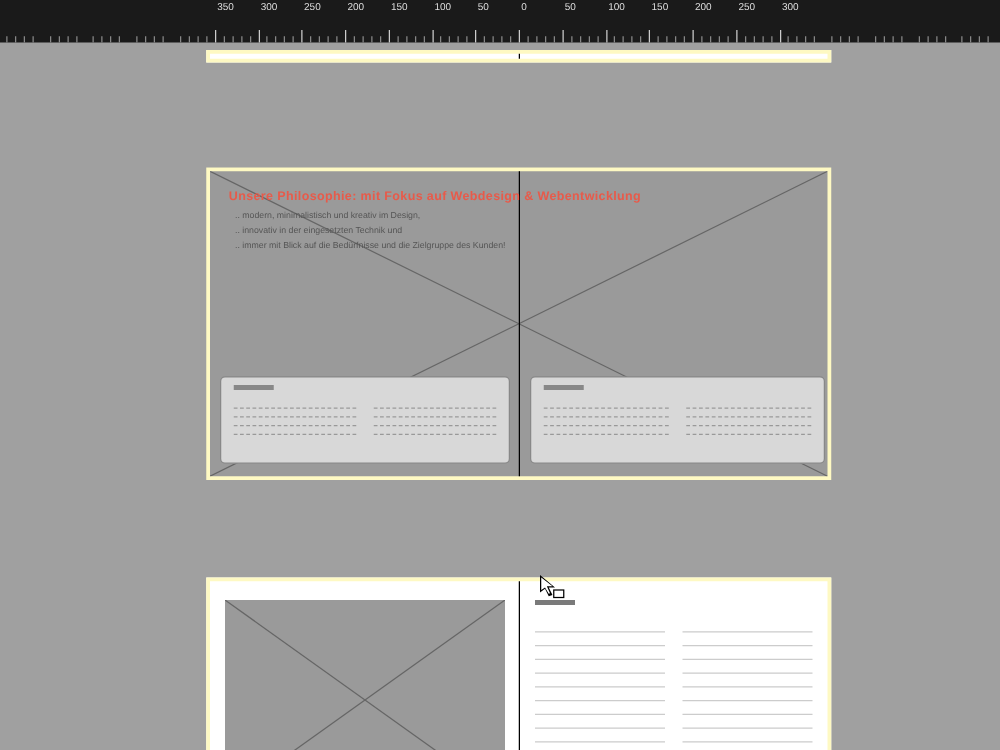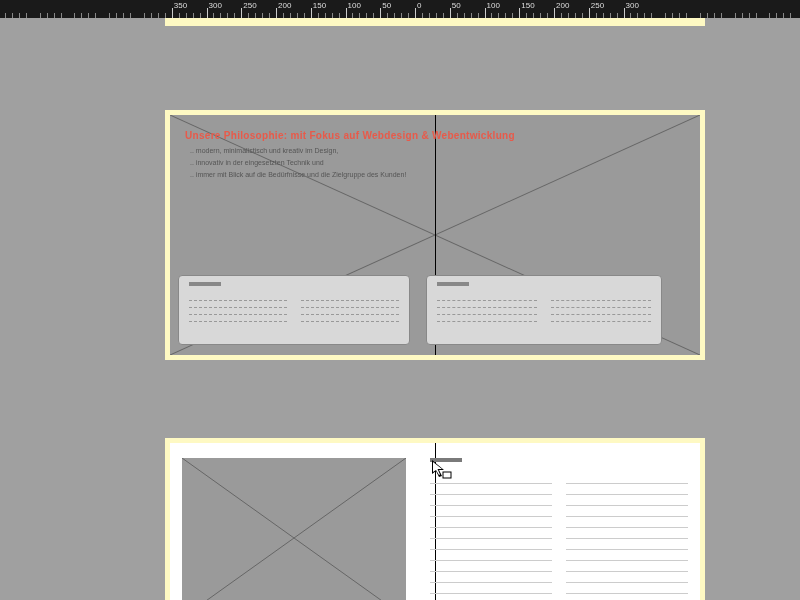--- a/index.html
+++ b/index.html
@@ -1,28 +1,28 @@
 <!DOCTYPE html>
 <html><head>
 <meta charset="utf-8">
 <style>
   * { box-sizing: border-box; margin: 0; padding: 0; }
   body { background:#a0a0a0; font-family: Arial, sans-serif; width:800px; height:600px; overflow:hidden; position:relative; }
 
   
-  .ruler { position:absolute; top:0; left:0; right:0; height:18px; background:#1a1a1a; color:#ddd; font-size:8px; user-select:none; z-index:50; }
+  .ruler { position:absolute; top:0; left:0; right:0; height:34px; background:#1a1a1a; color:#ddd; font-size:8px; user-select:none; z-index:50; }
   .ruler .tick { position:absolute; top:0; bottom:0; }
   .ruler .tick.major::before { content:""; position:absolute; bottom:0; left:0; width:1px; height:10px; background:#ccc; }
   .ruler .tick.minor::before { content:""; position:absolute; bottom:0; left:0; width:1px; height:5px; background:#888; }
   .ruler .tick .lbl { position:absolute; top:1px; left:2px; white-space:nowrap; }
 
   .canvas { position:absolute; top:18px; left:0; right:0; bottom:0; overflow:hidden; }
 
   
-  .spread { position:absolute; left:165px; width:540px; background:#fff; border:5px solid #fef9c3; }
+  .spread { position:absolute; left:165px; width:500px; background:#fff; border:3px solid #fef9c3;margin-top:24px; }
   .spread .spine { position:absolute; top:0; bottom:0; left:50%; width:0; border-left:1px solid #000; }
   .spread svg.diag { position:absolute; top:0; left:0; width:100%; height:100%; }
 
   
   #sp0 { top:-2px; height:10px; }
 
   
   #sp1 { top:92px; height:250px; background:#9a9a9a; }
   #sp1 .headline { position:absolute; top:15px; left:15px; font-size:10px; font-weight:bold; color:#e85a4a; letter-spacing:0.3px; }
   #sp1 .bullets { position:absolute; top:30px; left:20px; font-size:7px; color:#555; line-height:12px; }

